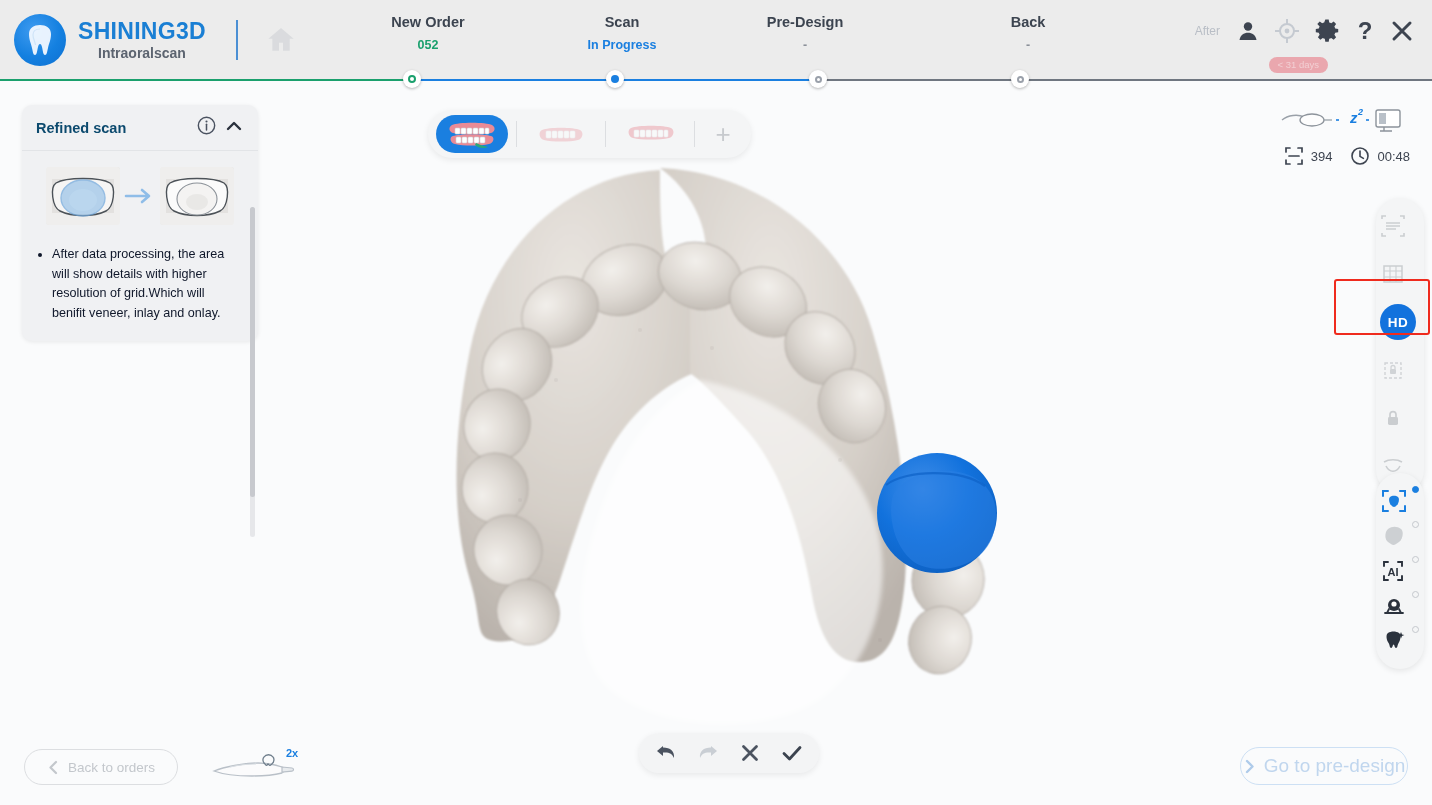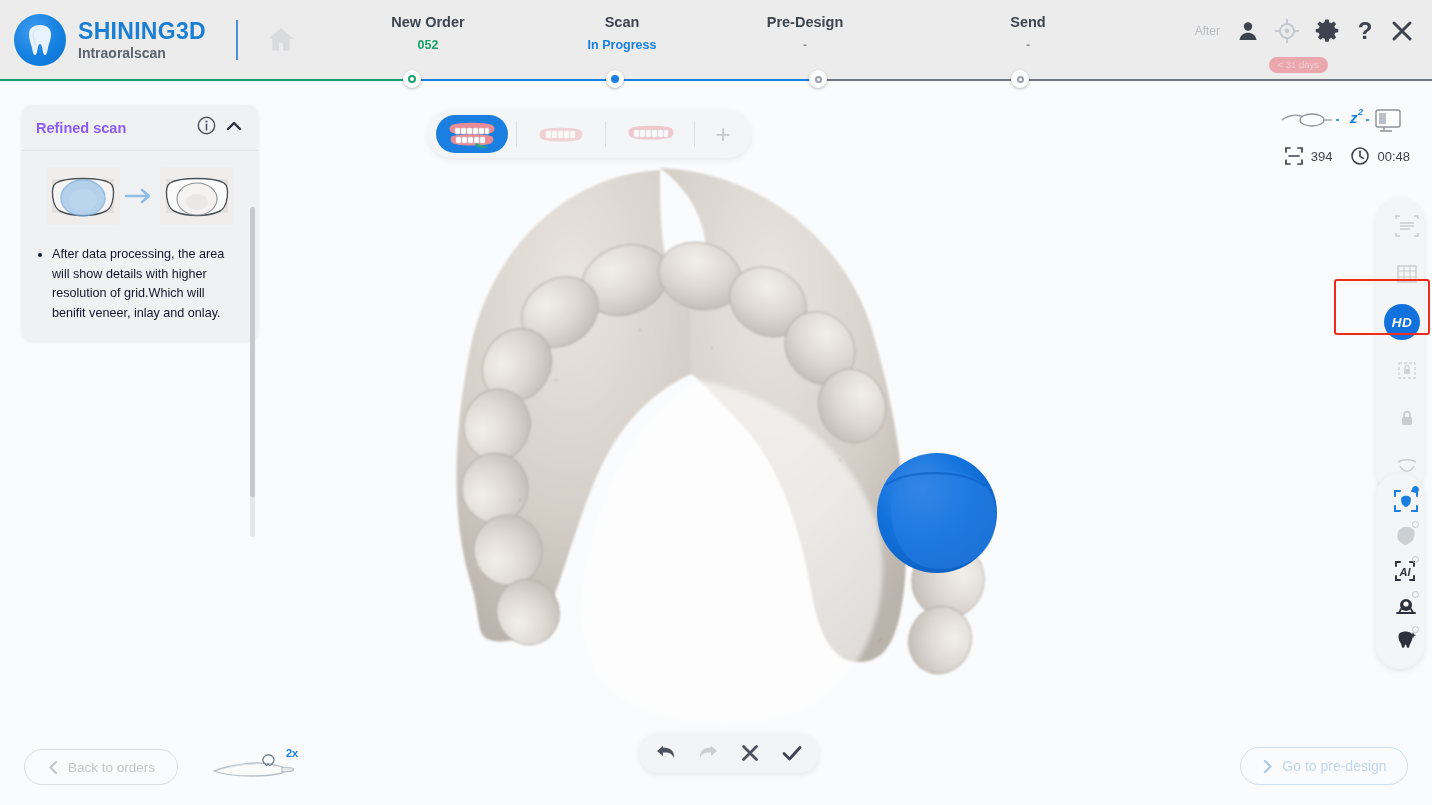--- a/index.html
+++ b/index.html
@@ -10,21 +10,21 @@
     background: #fafbfc;
   }
   #app { position: relative; width: 1432px; height: 805px; }
 
   
   .header {
     position: absolute; top: 0; left: 0; width: 1432px; height: 80px;
     background: #ececec;
     display: flex; align-items: flex-start;
   }
-  .brand { display: flex; align-items: center; padding: 14px 0 0 14px; }
+  .brand { display: flex; align-items: center; padding: 14px 0 0 14px; text-align: center; }
   .brand-logo {
     width: 52px; height: 52px; border-radius: 50%;
     background: radial-gradient(circle at 38% 32%, #3e9bf0 0%, #1480e0 55%, #0d6fd0 100%);
     display: flex; align-items: center; justify-content: center;
     flex: none;
   }
   .tooth-glyph { width: 30px; height: 34px; display:block; }
   .brand-text { margin-left: 12px; line-height: 1; }
   .brand-title { font-size: 23px; font-weight: bold; color: #1a7fd4; letter-spacing: .3px; }
   .brand-sub { font-size: 14px; font-weight: bold; color: #5c6470; margin-top: 3px; }
@@ -67,21 +67,21 @@
   .panel {
     position: absolute; left: 22px; top: 105px; width: 236px;
     background: #f0f1f3; border-radius: 10px;
     box-shadow: 0 1px 4px rgba(0,0,0,.08);
     padding-bottom: 4px;
   }
   .panel-head {
     height: 46px; display: flex; align-items: center; padding: 0 14px;
     border-bottom: 1px solid #e2e4e7;
   }
-  .panel-title { font-size: 14.5px; font-weight: bold; color: #8b5cf6; flex: 1; }
+  .panel-title { font-size: 14.5px; font-weight: bold; color: #0c4a6e; flex: 1; }
   .panel-head .pic { margin-left: 8px; color: #4a5260; cursor: pointer; }
   .panel-body { position: relative; padding: 10px 12px 0; }
   .thumbs { display: flex; align-items: center; justify-content: center; gap: 4px; padding: 6px 0 4px; }
   .thumb { width: 74px; height: 58px; border-radius: 3px; position: relative; overflow: hidden;
            background: linear-gradient(160deg,#efefef 0%, #dcdcdc 40%, #f3f3f3 100%); }
   .thumb svg { position:absolute; inset:0; }
   .arrow-mid { width: 32px; height: 20px; flex: none; }
   .notes { padding: 16px 6px 14px 2px; }
   .notes ul { margin: 0; padding-left: 16px; }
   .notes li { font-size: 12.6px; line-height: 1.55; color: #0f172a; }
@@ -111,22 +111,22 @@
   .stat { display: flex; align-items: center; gap: 7px; font-size: 13px; color: #3d4450; }
 
   
   .rtool {
     position: absolute; right: 8px; background: #f4f5f6; border-radius: 26px;
     box-shadow: 0 2px 6px rgba(0,0,0,.09);
     width: 48px; display: flex; flex-direction: column; align-items: center;
   }
   #rtool-top { top: 198px; padding: 12px 0 12px; gap: 16px; }
   #rtool-bottom { top: 473px; padding: 12px 0 12px; gap: 3px; }
-  .tbtn { width: 40px; height: 32px; display: flex; align-items: center; justify-content: flex-end;
-          position: relative; cursor: pointer; font-style: italic; }
+  .tbtn { width: 40px; height: 32px; display: flex; align-items: center; justify-content: flex-start;
+          position: relative; cursor: pointer; }
   .tbtn .dot { position: absolute; right: 1px; top: 1px; width: 7px; height: 7px;
                border-radius: 50%; border: 1px solid #c4c8cd; }
   .tbtn .dot.on { background: #1a7fe0; border-color: #1a7fe0; }
   .hd-highlight {
     position: absolute; right: 2px; top: 279px; width: 96px; height: 56px;
     border: 2.5px solid #ef2b1e; border-radius: 3px; pointer-events: none;
   }
   .hd-circle { width: 36px; height: 36px; border-radius: 50%; background: #1272dd;
                display: flex; align-items: center; justify-content: center; }
   .hd-circle span { color:#fff; font-size: 13.5px; font-weight: bold; letter-spacing: .4px; }
@@ -146,21 +146,21 @@
     position: absolute; left: 639px; bottom: 32px; height: 40px; padding: 0 14px;
     background: #f3f4f5; border-radius: 20px; display: flex; align-items: center; gap: 16px;
     box-shadow: 0 2px 6px rgba(0,0,0,.08);
   }
   .ebtn { width: 26px; height: 26px; display:flex; align-items:center; justify-content:center; cursor:pointer; color:#4b5360; }
   .ebtn.dis { color: #c9ced4; }
   .next-btn {
     position: absolute; right: 24px; bottom: 20px; width: 168px; height: 38px;
     border: 1px solid #cde0f4; border-radius: 19px; background: transparent;
     display: flex; align-items: center; justify-content: center; gap: 8px;
-    color: #c0d6ee; font-size: 14px; cursor: pointer;
+    color: #c0d6ee; font-size: 19px; cursor: pointer;
   }
 </style>
 </head>
 <body>
 
 <div id="app">
 
   <div class="canvas">
     <svg width="1432" height="725" viewBox="0 0 1432 725">
       <defs>
@@ -265,21 +265,21 @@
       </div>
       <div class="step" style="left:202px;">
         <div class="step-name">Scan</div>
         <div class="step-state active">In Progress</div>
       </div>
       <div class="step" style="left:385px;">
         <div class="step-name">Pre-Design</div>
         <div class="step-state">-</div>
       </div>
       <div class="step" style="left:608px;">
-        <div class="step-name">Send</div>
+        <div class="step-name">Back</div>
         <div class="step-state">-</div>
       </div>
     </div>
 
     <div class="head-right">
       <span class="user-name">After</span>
       <span class="hicon">
         <svg width="24" height="24" viewBox="0 0 24 24">
             <circle cx="12" cy="7.5" r="4.2" fill="#3d4450"></circle>
             <path d="M3.5 21c.8-5 4.4-7.2 8.5-7.2s7.7 2.2 8.5 7.2z" fill="#3d4450"></path>

